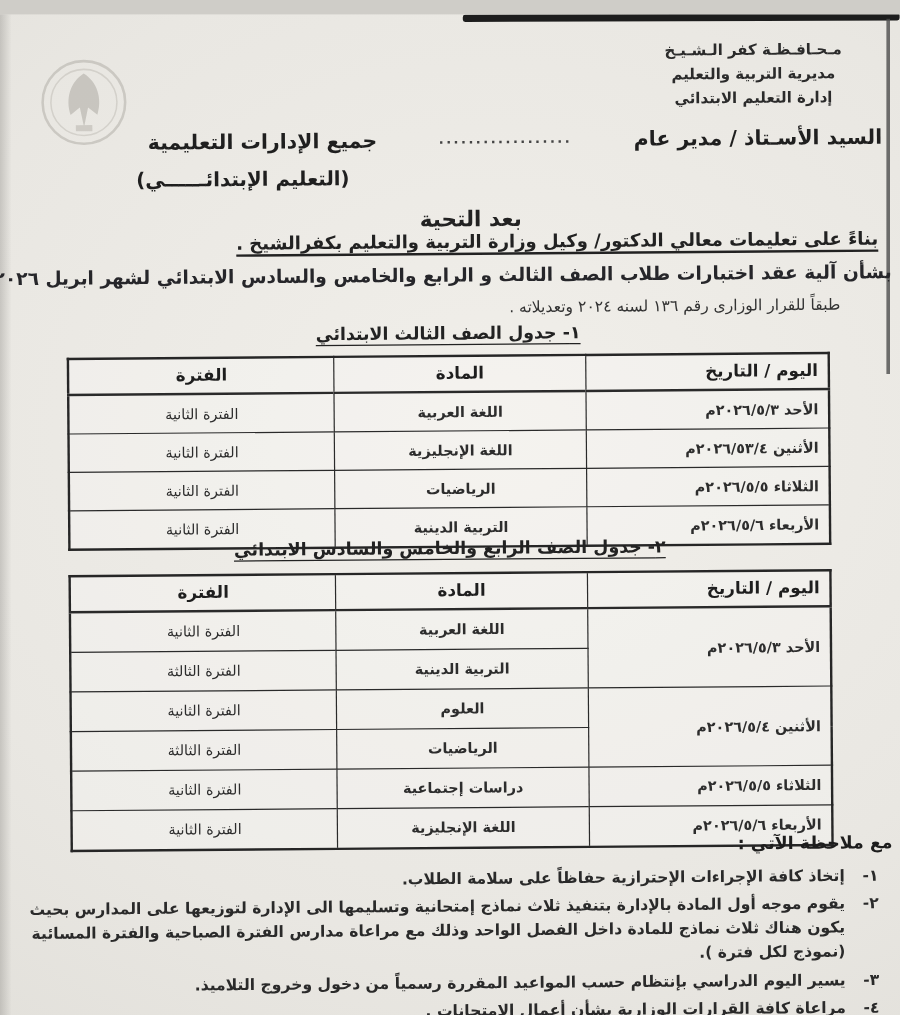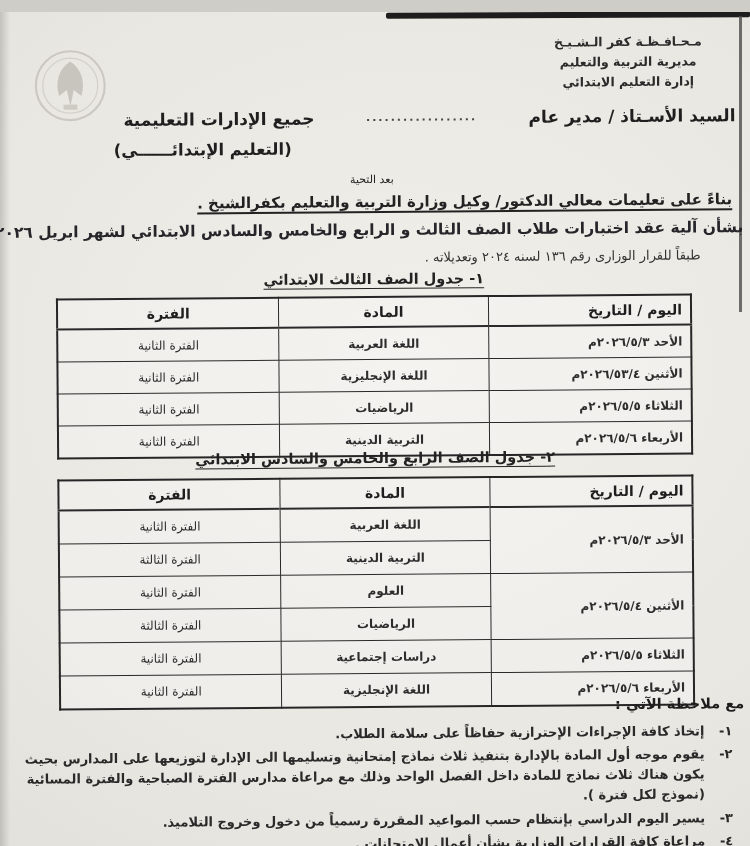--- a/index.html
+++ b/index.html
@@ -52,21 +52,21 @@
   }
   .dots{
     font-size:11px;letter-spacing:2px;color:#444;position:relative;top:-3px;
   }
   .recipient-sub{
     position:absolute;top:127px;left:116px;
     font-weight:bold;font-size:16.5px;color:#1f1f1f;
   }
   .greeting{
     position:absolute;top:161px;left:352px;
-    font-weight:normal;font-size:11px;
+    font-weight:bold;font-size:18px;
   }
   .intro-1{
     position:absolute;top:181px;right:16px;
     font-weight:bold;font-size:15px;
     text-decoration:underline;text-underline-offset:4px;text-decoration-thickness:1.5px;
     white-space:nowrap;
   }
   .intro-2{
     position:absolute;top:209px;right:5px;
     font-weight:bold;font-size:15.5px;white-space:nowrap;color:#26262a;

